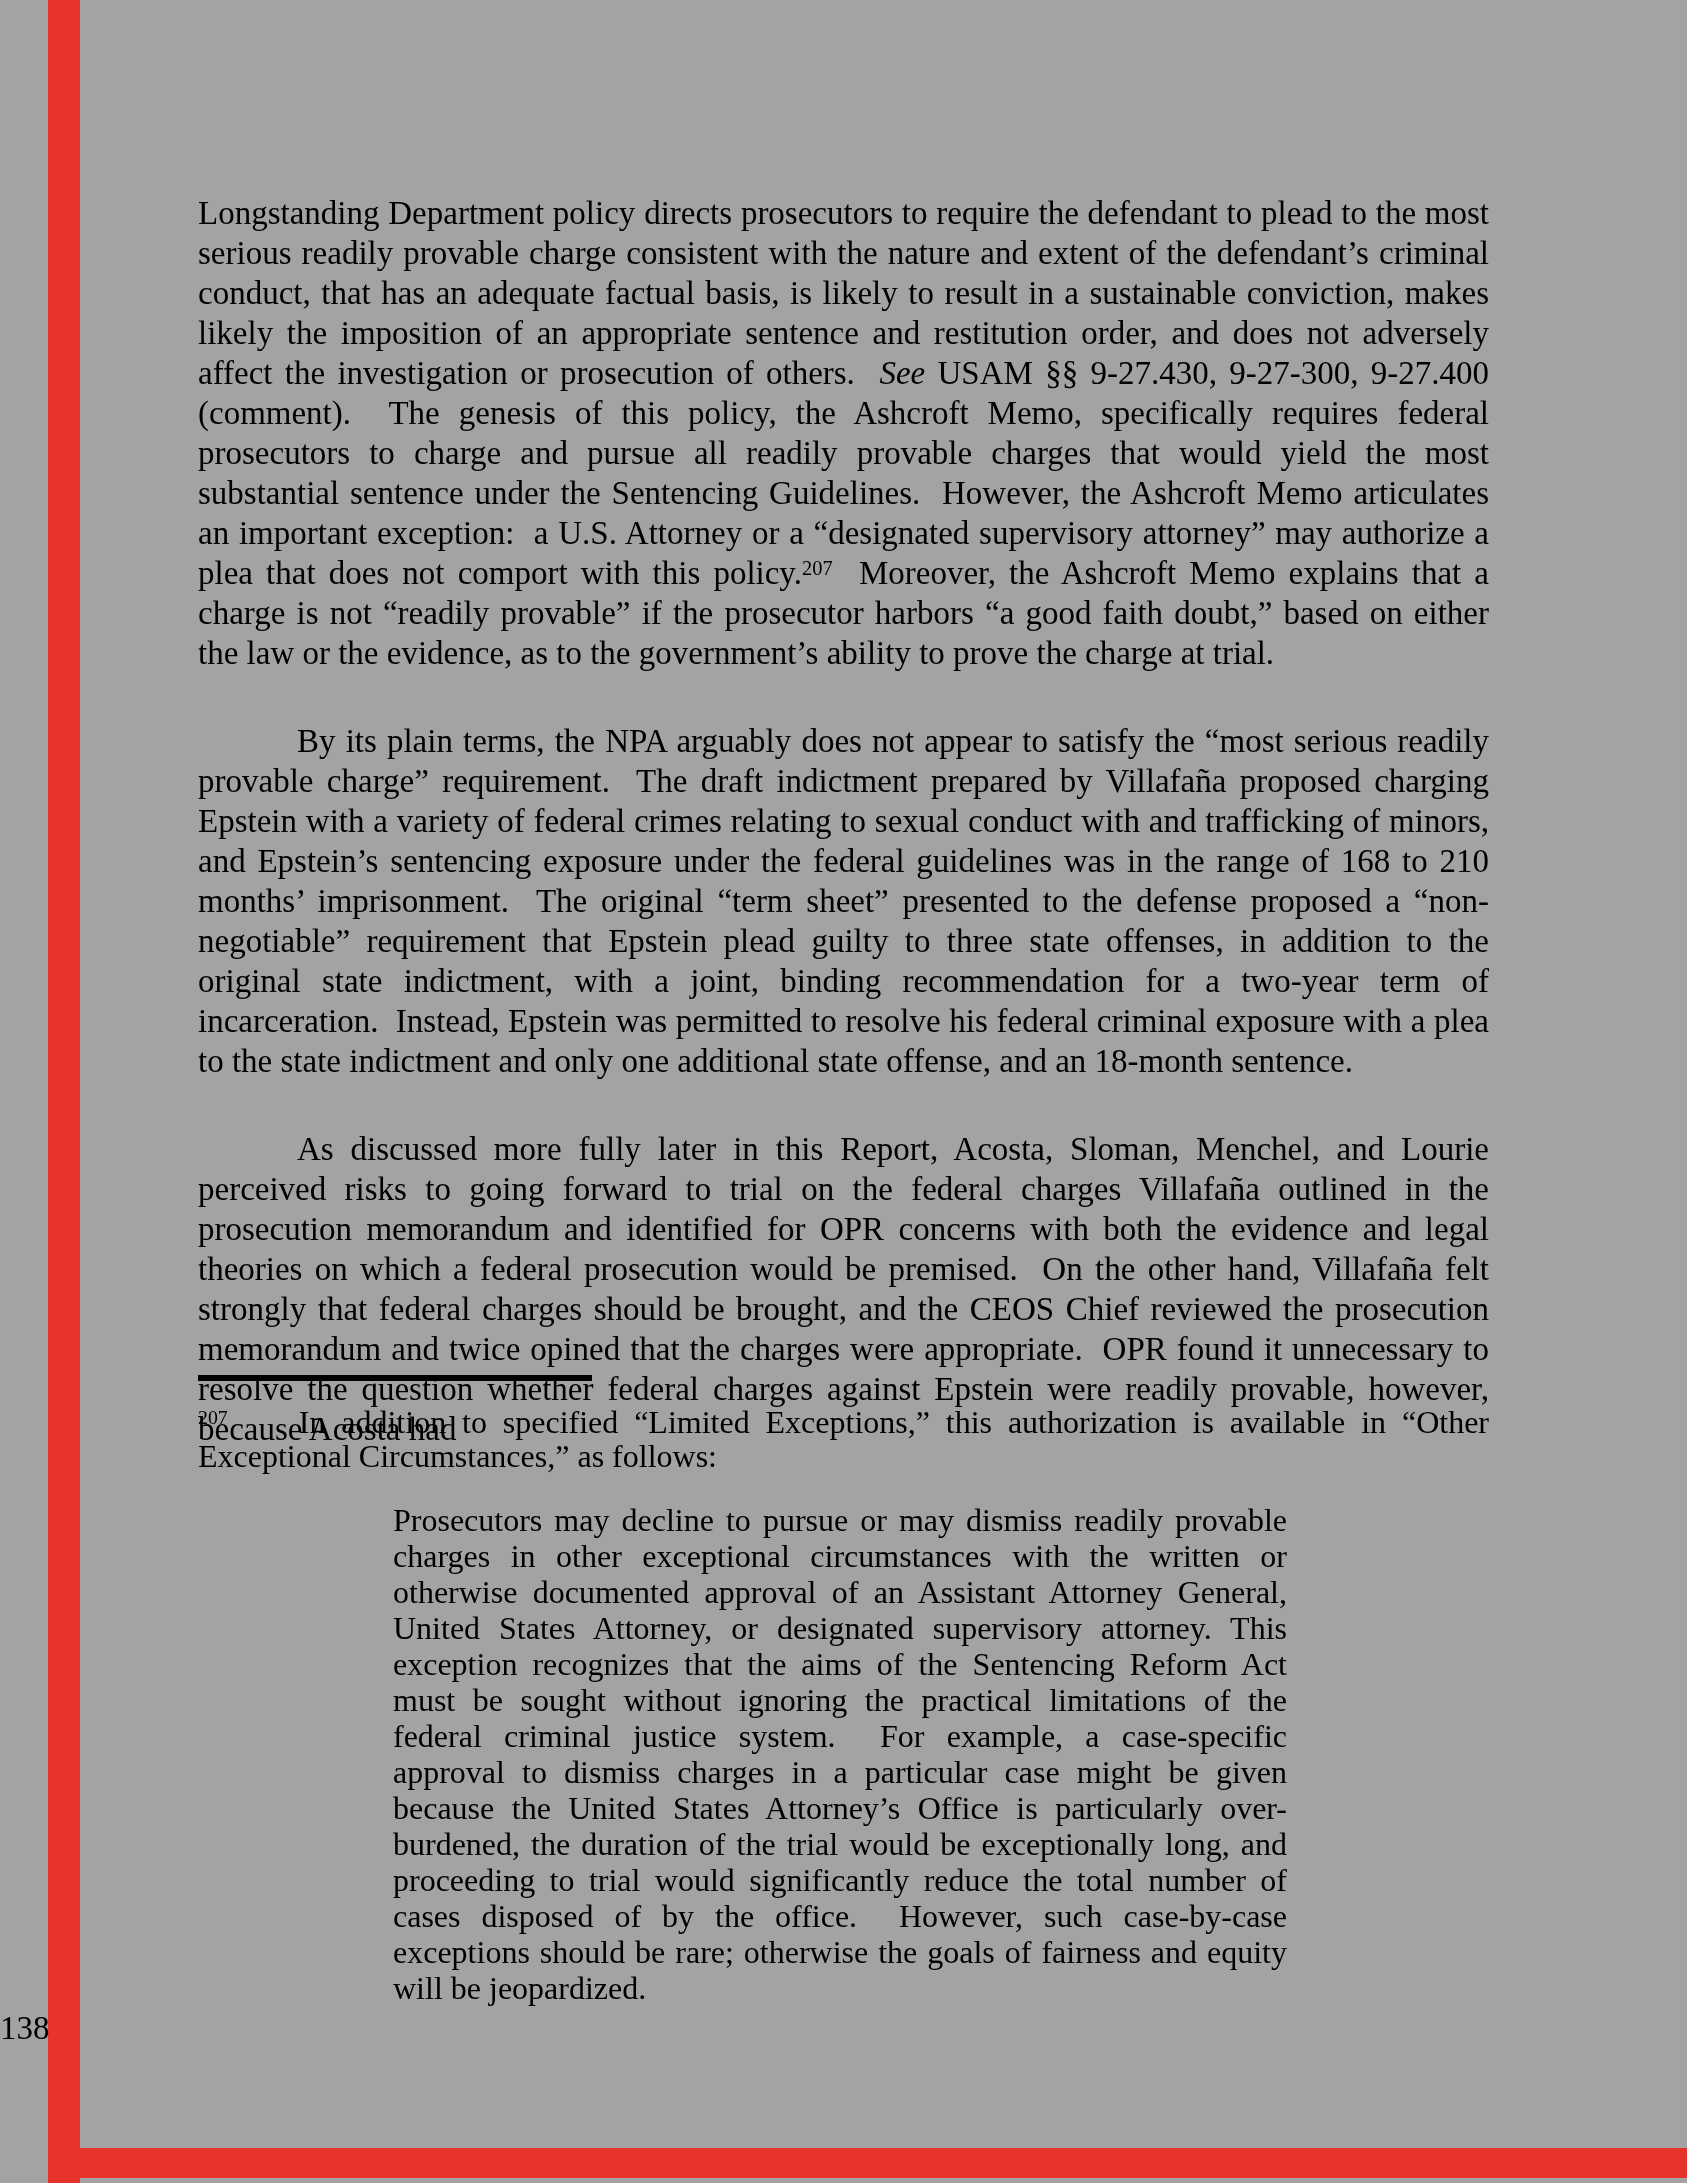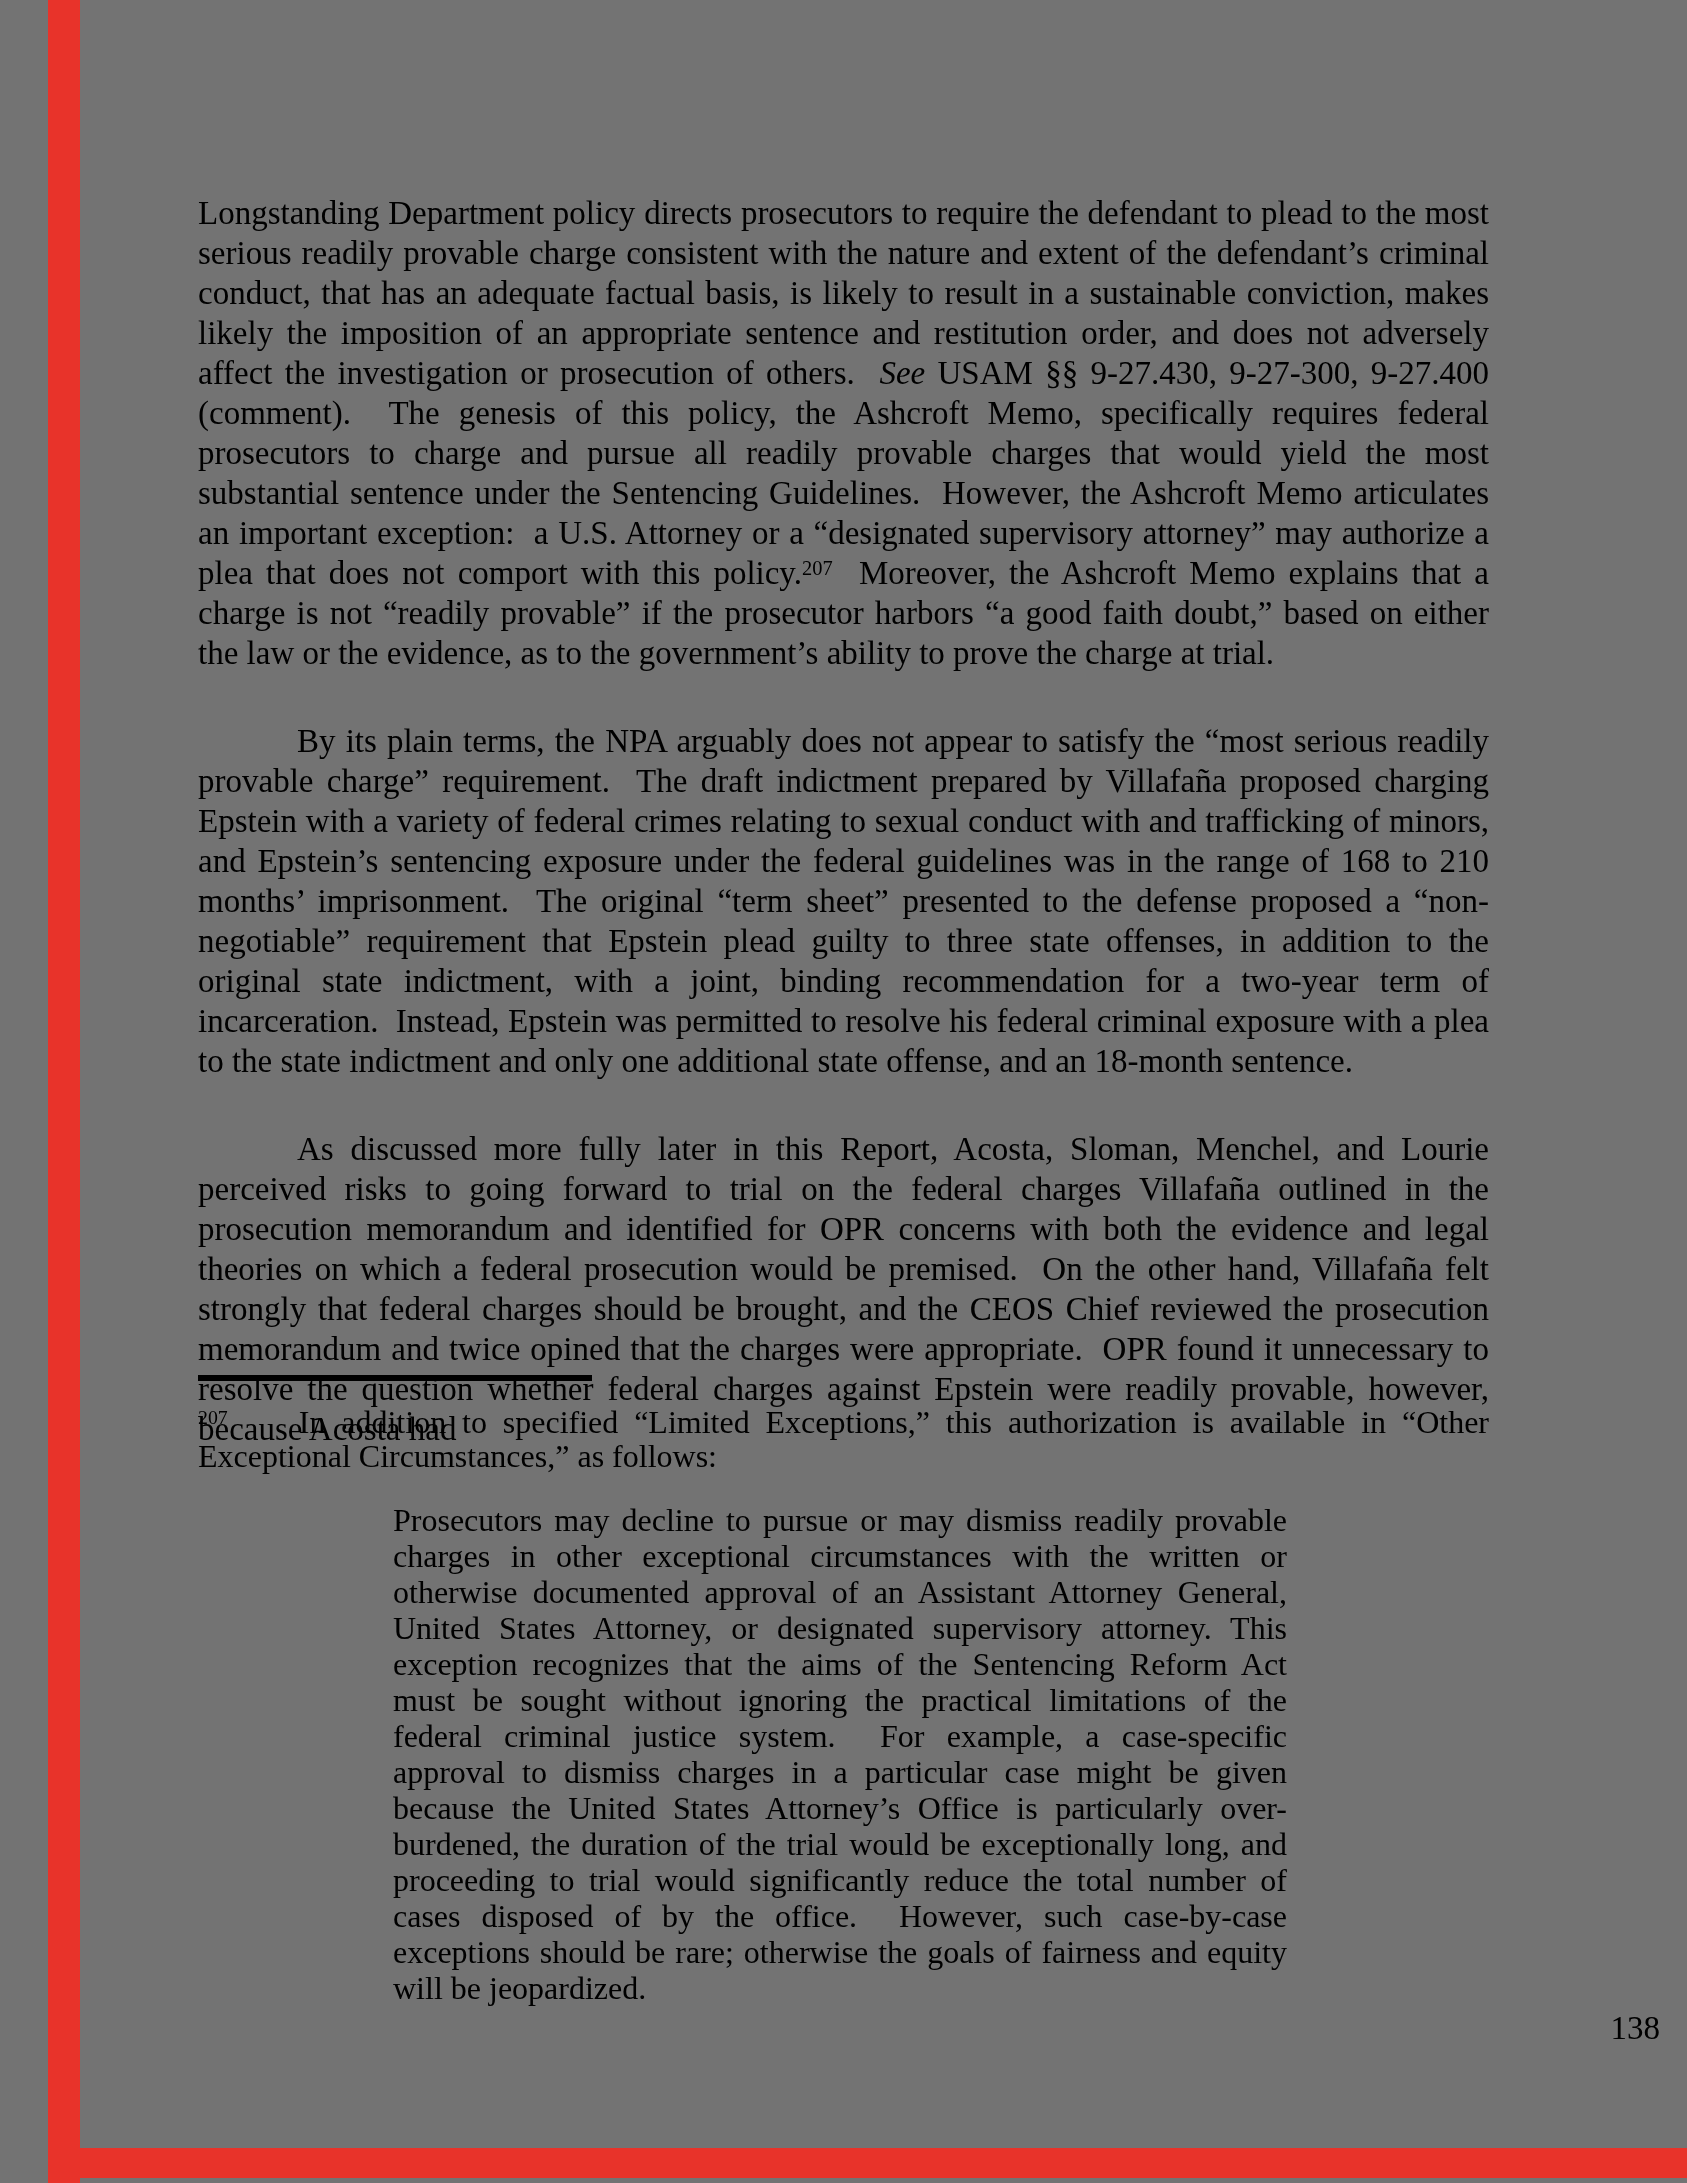--- a/index.html
+++ b/index.html
@@ -4,21 +4,21 @@
 <style>
   html, body {
     margin: 0;
     padding: 0;
     background: #ffffff;
   }
   .page {
     position: relative;
     width: 1687px;
     height: 2183px;
-    background: #737373;
+    background: #a3a3a3;
     color: #000000;
     font-family: "Liberation Serif", "DejaVu Serif", serif;
     overflow: hidden;
   }
   
   .edge-bar { position: absolute; }
   .edge-left {
     left: 48px;
     top: 0;
     width: 32px;
@@ -73,21 +73,21 @@
     width: 894px;
     line-height: 36px;
     text-align: justify;
   }
   .footnote-citation { margin: 22.5px 0 0 0; }
   .page-number {
     position: absolute;
     left: 0;
     top: 2008px;
     width: 1660px;
-    text-align: right;
+    text-align: left;
     font-size: 33px;
     line-height: 40px;
   }
 </style>
 </head>
 <body>
 
 <div class="page">
 
   <div class="edge-bar edge-left" style="background:#e8332a"></div>

